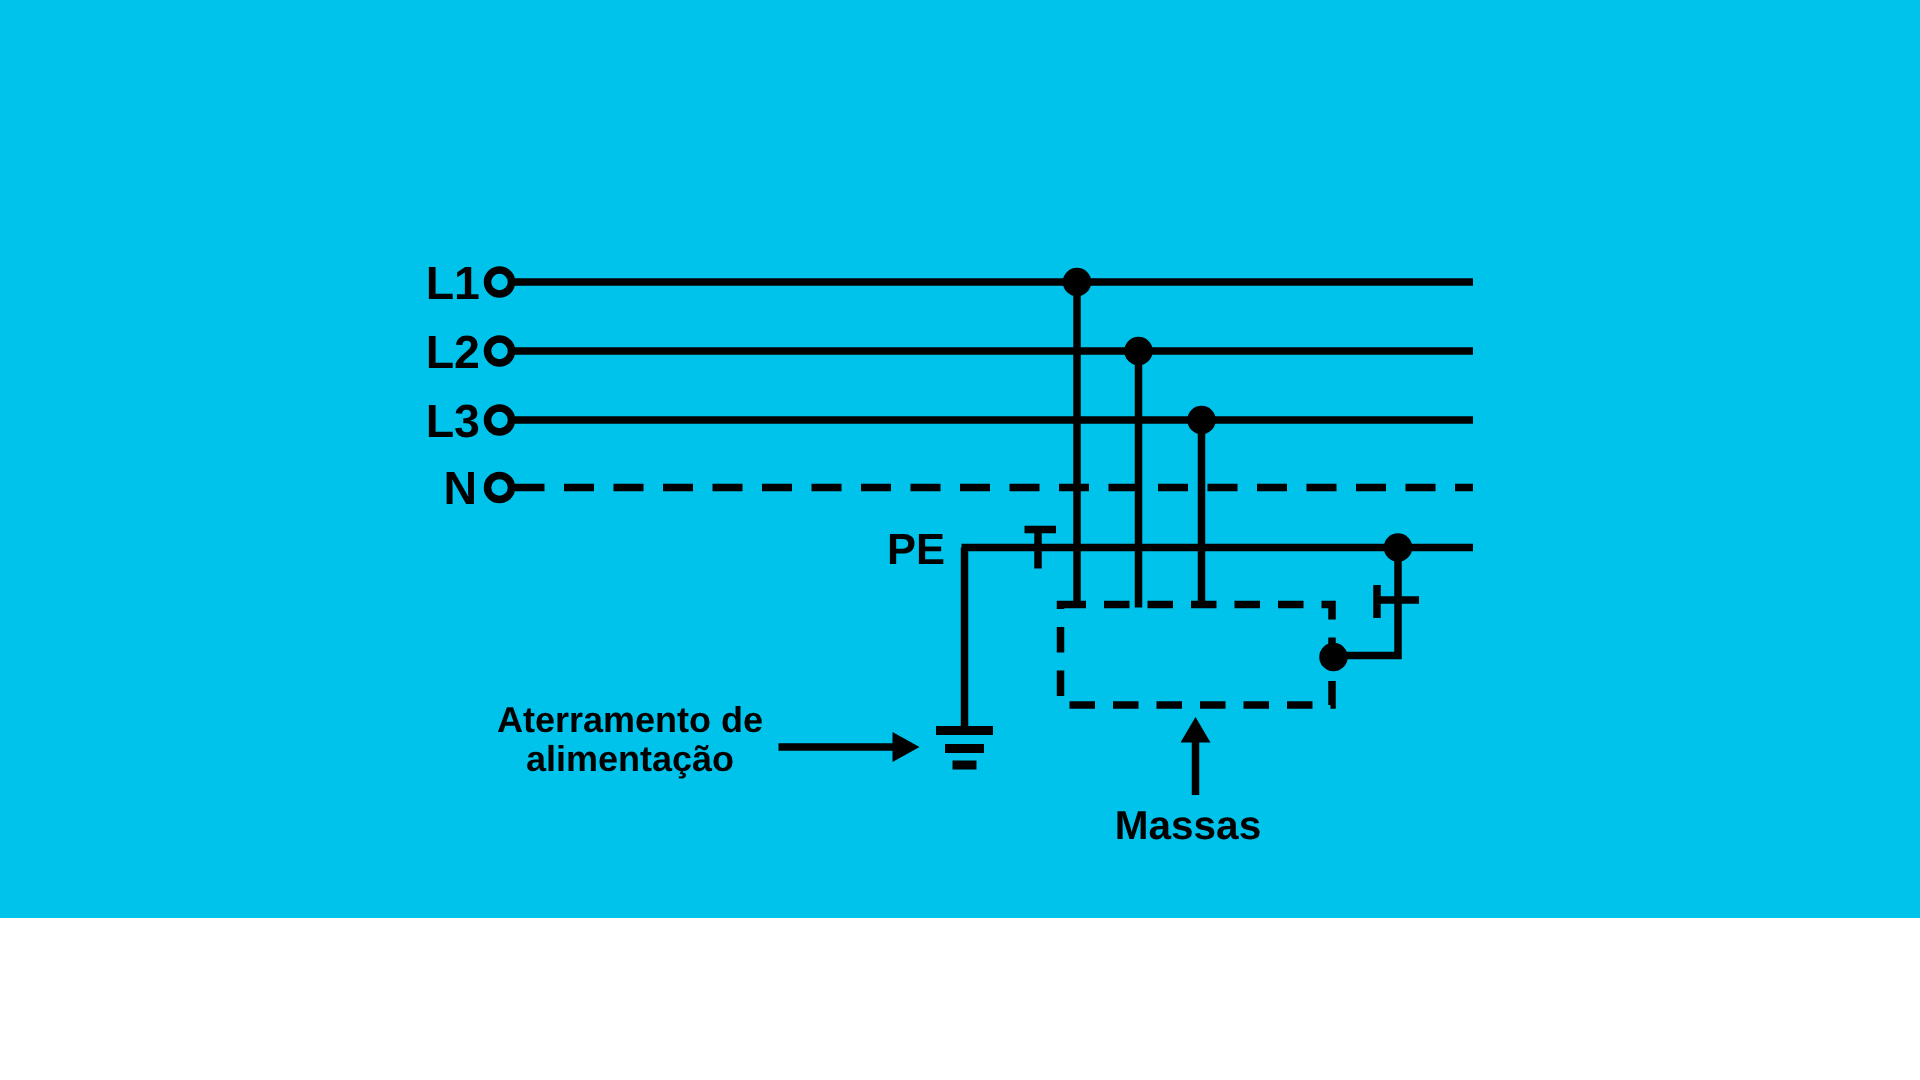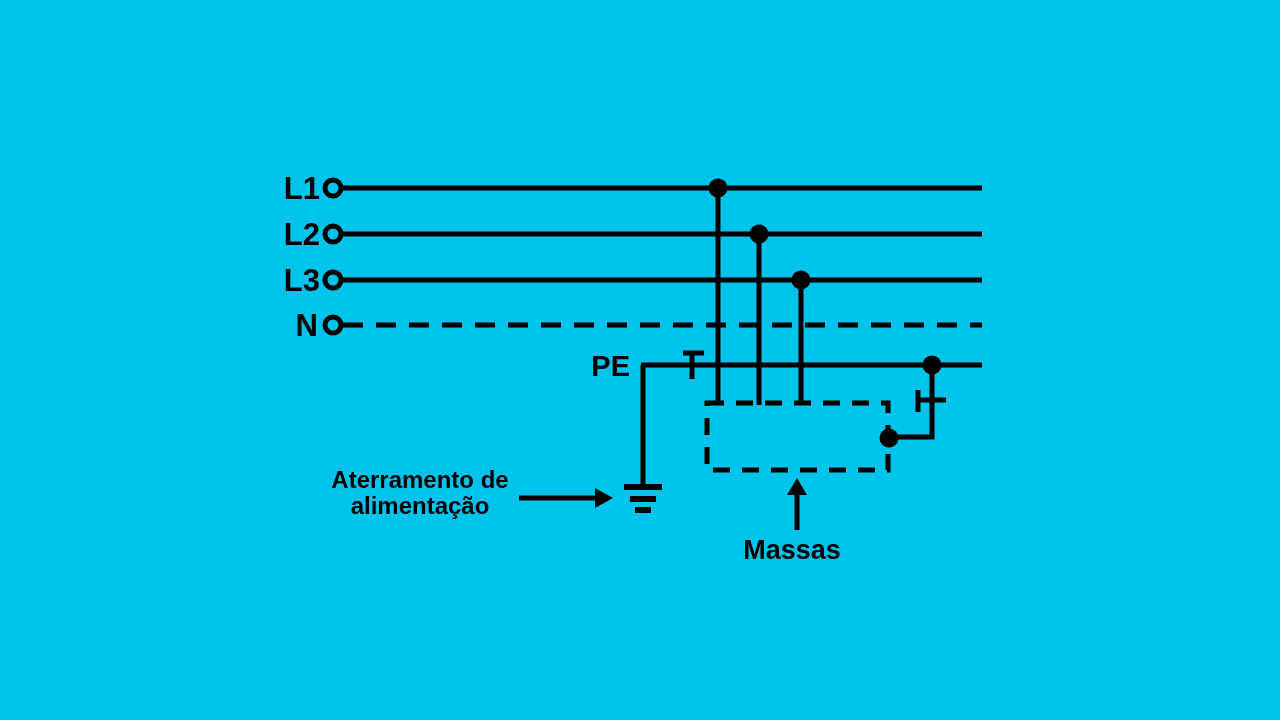--- a/index.html
+++ b/index.html
@@ -2,21 +2,21 @@
 <html style="--background: #00C3EB; --ink: #000000;"><head>
 <meta charset="utf-8">
 <style>
   html, body {
     margin: 0;
     padding: 0;
   }
   .stage {
     position: relative;
     width: 1280px;
-    height: 720px;
+    height: 612px;
     background: var(--background, #00C3EB);
     overflow: hidden;
     color: var(--ink, #000000);
   }
   svg.diagram {
     display: block;
     width: 1280px;
     height: 720px;
   }
   svg.diagram .wire {

